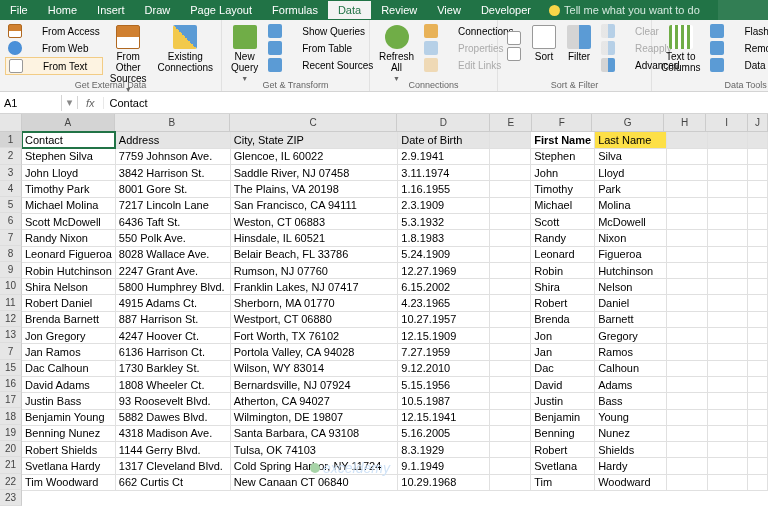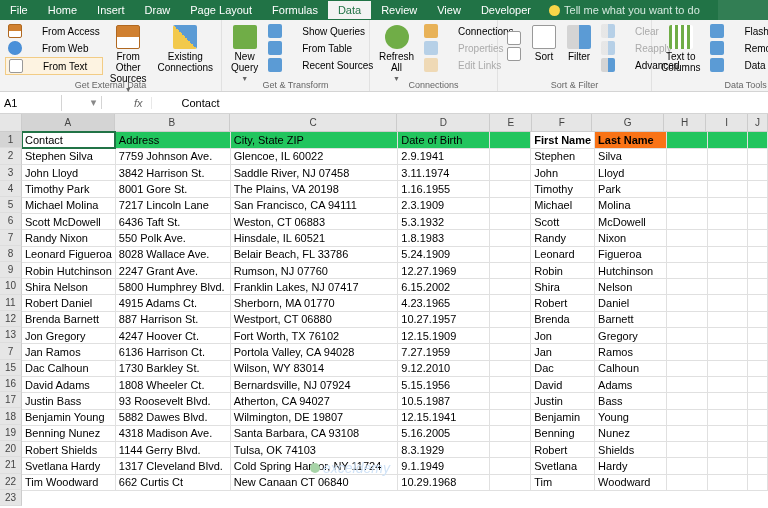--- a/index.html
+++ b/index.html
@@ -27,38 +27,38 @@
 .ico.txt { background: #fff; border: 1px solid #999; }
 .ico.conn { background: linear-gradient(45deg, #f2c94c 50%, #5b9bd5 50%); }
 .ico.query { background: #70ad47; }
 .ico.refresh { background: #70ad47; border-radius: 50%; }
 .ico.az { background: #fff; border: 1px solid #999; }
 .ico.funnel { background: conic-gradient(#5b9bd5 0 180deg, #d4d4d4 180deg); }
 .ico.t2c { background: repeating-linear-gradient(90deg, #70ad47 0 3px, #fff 3px 6px); }
 .ico.link { background: #e8b258; }
 .drop { font-size: 7px; color: #666; }
 
-.name-box-row { display: flex; align-items: center; height: 22px; border-bottom: 1px solid #d4d4d4; background: #fff; gap: 24px; }
+.name-box-row { display: flex; align-items: center; height: 22px; border-bottom: 1px solid #d4d4d4; background: #fff; }
 .name-box { width: 62px; padding: 2px 4px; border-right: 1px solid #d4d4d4; font-size: 11px; }
 .name-drop { width: 16px; text-align: center; color: #888; border-right: 1px solid #d4d4d4; cursor: pointer; }
 .fx { padding: 0 8px; font-style: italic; color: #666; border-right: 1px solid #e8e8e8; }
 .formula-bar { flex: 1; padding: 2px 6px; font-size: 11px; }
 
 .sheet { display: flex; height: 392px; overflow: hidden; }
 .row-hdrs { display: flex; flex-direction: column; background: #e6e6e6; }
 .corner { width: 22px; height: 18px; border-right: 1px solid #ccc; border-bottom: 1px solid #ccc; background: #e6e6e6; }
 .row-hdr { width: 22px; height: 16.3px; border-right: 1px solid #ccc; border-bottom: 1px solid #ddd; text-align: center; font-size: 10px; color: #444; display: flex; align-items: center; justify-content: center; }
 .row-hdr.sel { background: #d4d4d4; }
 .grid-wrap { flex: 1; overflow: hidden; }
 .col-hdrs { display: flex; height: 18px; background: #e6e6e6; }
 .col-hdr { border-right: 1px solid #ccc; border-bottom: 1px solid #ccc; text-align: center; font-size: 10px; color: #444; display: flex; align-items: center; justify-content: center; }
 .col-hdr.sel { background: #d4d4d4; }
 table.grid { border-collapse: collapse; table-layout: fixed; font-size: 11px; }
 table.grid td { border-right: 1px solid #e0e0e0; border-bottom: 1px solid #e0e0e0; padding: 0 3px; height: 16.3px; white-space: nowrap; overflow: hidden; }
-tr.hdr td { background: #22c55e; font-weight: normal; }
+tr.hdr td { background: #e5e5e5; font-weight: normal; }
 td.selected { outline: 2px solid #217346; outline-offset: -1px; background: #fff !important; }
 .wm { position: absolute; left: 310px; top: 460px; color: #d0e3f7; font-size: 14px; font-style: italic; pointer-events: none; z-index: 5; }
 .wm .dot { width: 10px; height: 10px; background: #a8d4a8; border-radius: 50%; display: inline-block; margin-right: 3px; }
 </style>
 </head>
 <body>
 
 <div class="tabs">
     <div class="tab">File</div>
     <div class="tab">Home</div>
@@ -271,21 +271,21 @@
           <col style="width: 20px;">
         </colgroup>
         <tbody>
           <tr class="hdr">
             <td class="selected">Contact</td>
             <td>Address</td>
             <td>City, State ZIP</td>
             <td>Date of Birth</td>
             <td></td>
             <td style="font-weight: bold; background: rgb(255, 255, 255);">First Name</td>
-            <td style="font-weight: bold; background: #f97316;">Last Name</td>
+            <td style="font-weight: normal; background: #fde047;">Last Name</td>
             <td></td>
             <td></td>
             <td></td>
           </tr>
           <tr>
             <td>Stephen Silva</td>
             <td>7759 Johnson Ave.</td>
             <td>Glencoe, IL  60022</td>
             <td>2.9.1941</td>
             <td></td>

